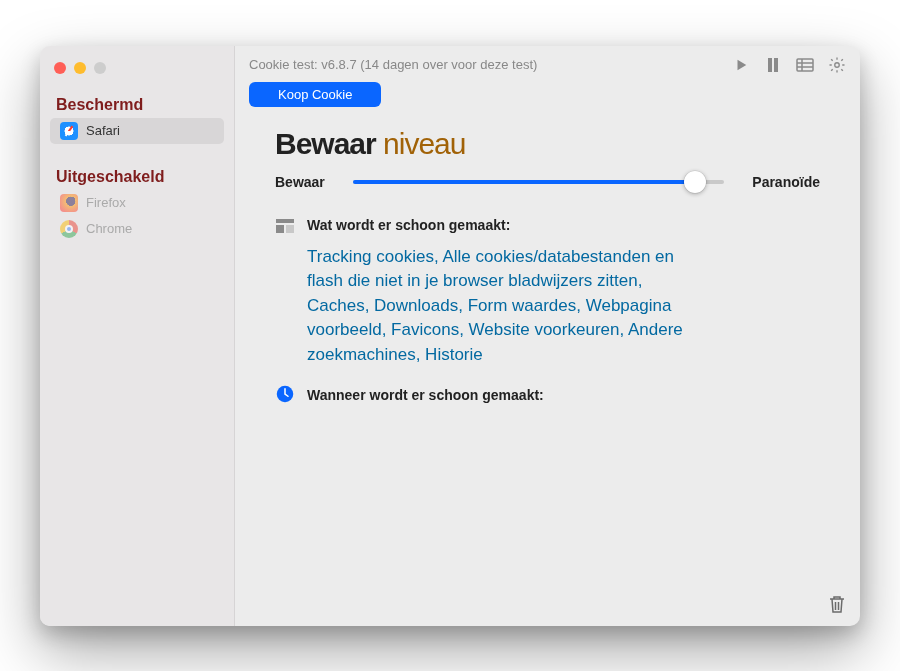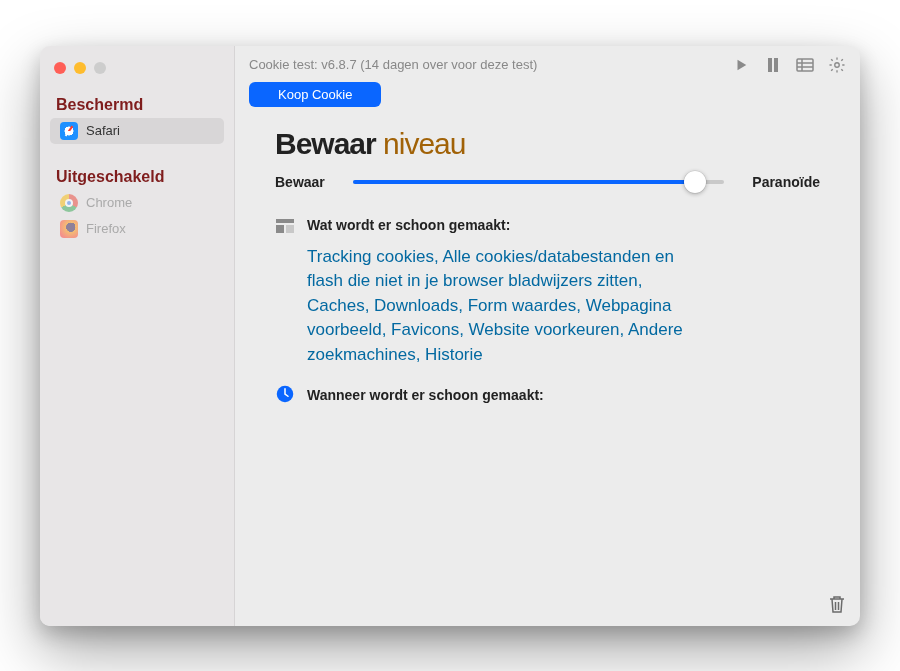--- a/index.html
+++ b/index.html
@@ -163,26 +163,26 @@
     </div>
 
     <div class="section-label">Beschermd</div>
     <div class="sidebar-item selected">
       <div class="browser-icon safari-icon"></div>
       <span class="label">Safari</span>
     </div>
 
     <div class="section-label" style="margin-top:20px">Uitgeschakeld</div>
     <div class="sidebar-item disabled">
+      <div class="browser-icon firefox-icon"></div>
+      <span class="label">Firefox</span>
+    </div>
+    <div class="sidebar-item disabled">
       <div class="browser-icon chrome-icon"></div>
       <span class="label">Chrome</span>
-    </div>
-    <div class="sidebar-item disabled">
-      <div class="browser-icon firefox-icon"></div>
-      <span class="label">Firefox</span>
     </div>
   </aside>
 
   <main class="main">
     <div class="toolbar">
       <div class="toolbar-title">Cookie test: v6.8.7 (14 dagen over voor deze test)</div>
       <div class="toolbar-icons">
         <div class="icon">
           <svg width="14" height="14" viewBox="0 0 16 16">
               <path d="M4 2l10 6-10 6z" fill="currentColor"></path>

